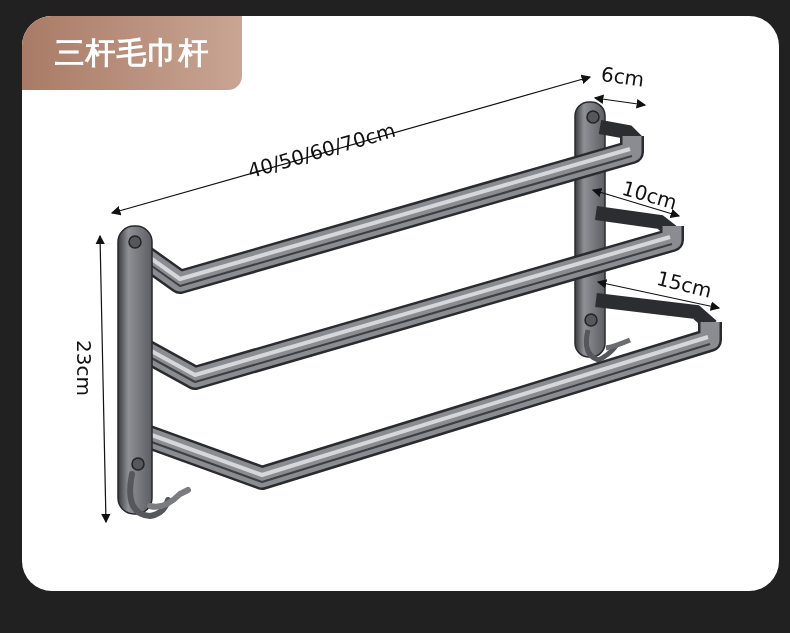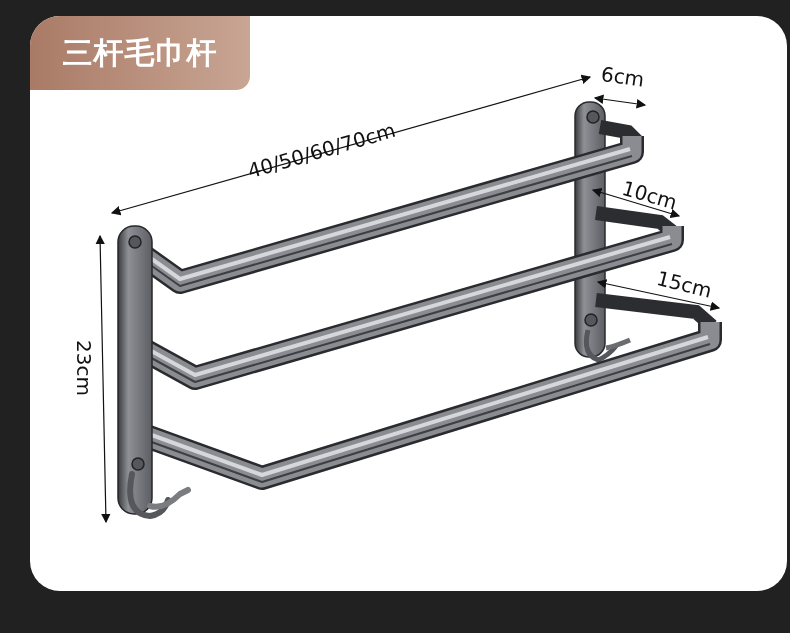--- a/index.html
+++ b/index.html
@@ -1,17 +1,17 @@
 <!DOCTYPE html>
 <html><head>
 <meta charset="utf-8">
 <style>
   html, body { margin:0; padding:0; }
   body { width:790px; height:633px; background:#212121; position:relative; overflow:hidden; font-family:"DejaVu Sans", sans-serif; }
-  .card { position:absolute; left:30px; top:16px; width:757px; height:575px; background:#ffffff; border-radius:30px; overflow:hidden; }
+  .card { position:absolute; left:22px; top:16px; width:757px; height:575px; background:#ffffff; border-radius:30px; overflow:hidden; }
   .title-badge { position:absolute; left:0; top:0; width:220px; height:74px; border-radius:0 0 14px 0;
     background:linear-gradient(90deg,#a97b66 0%,#c9a594 100%); display:flex; align-items:center; justify-content:center; }
   .title-text { color:#ffffff; font-size:30px; font-weight:bold; letter-spacing:1px; font-family:"DejaVu Sans", sans-serif; }
   svg.scene { position:absolute; left:0; top:0; }
   .dim { position:absolute; color:#111; font-family:"DejaVu Sans", sans-serif; white-space:nowrap; transform-origin:left top; }
 </style>
 </head>
 <body>
 
 <div class="card">

